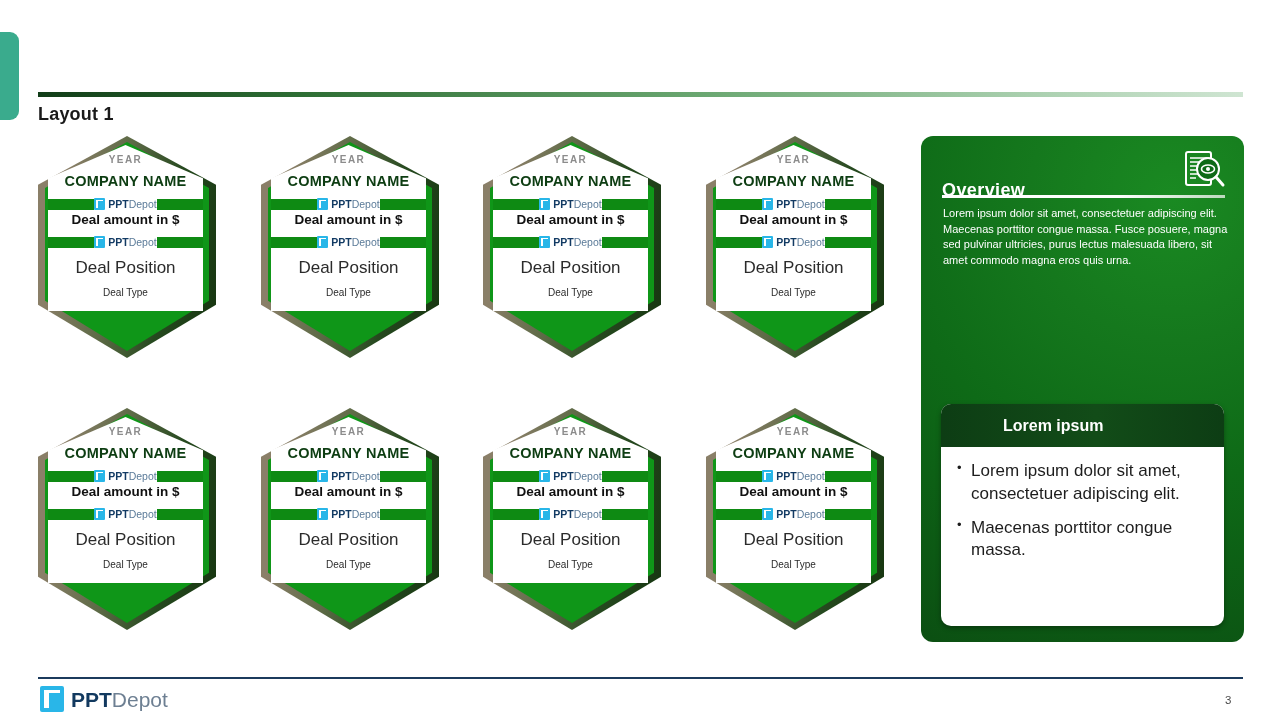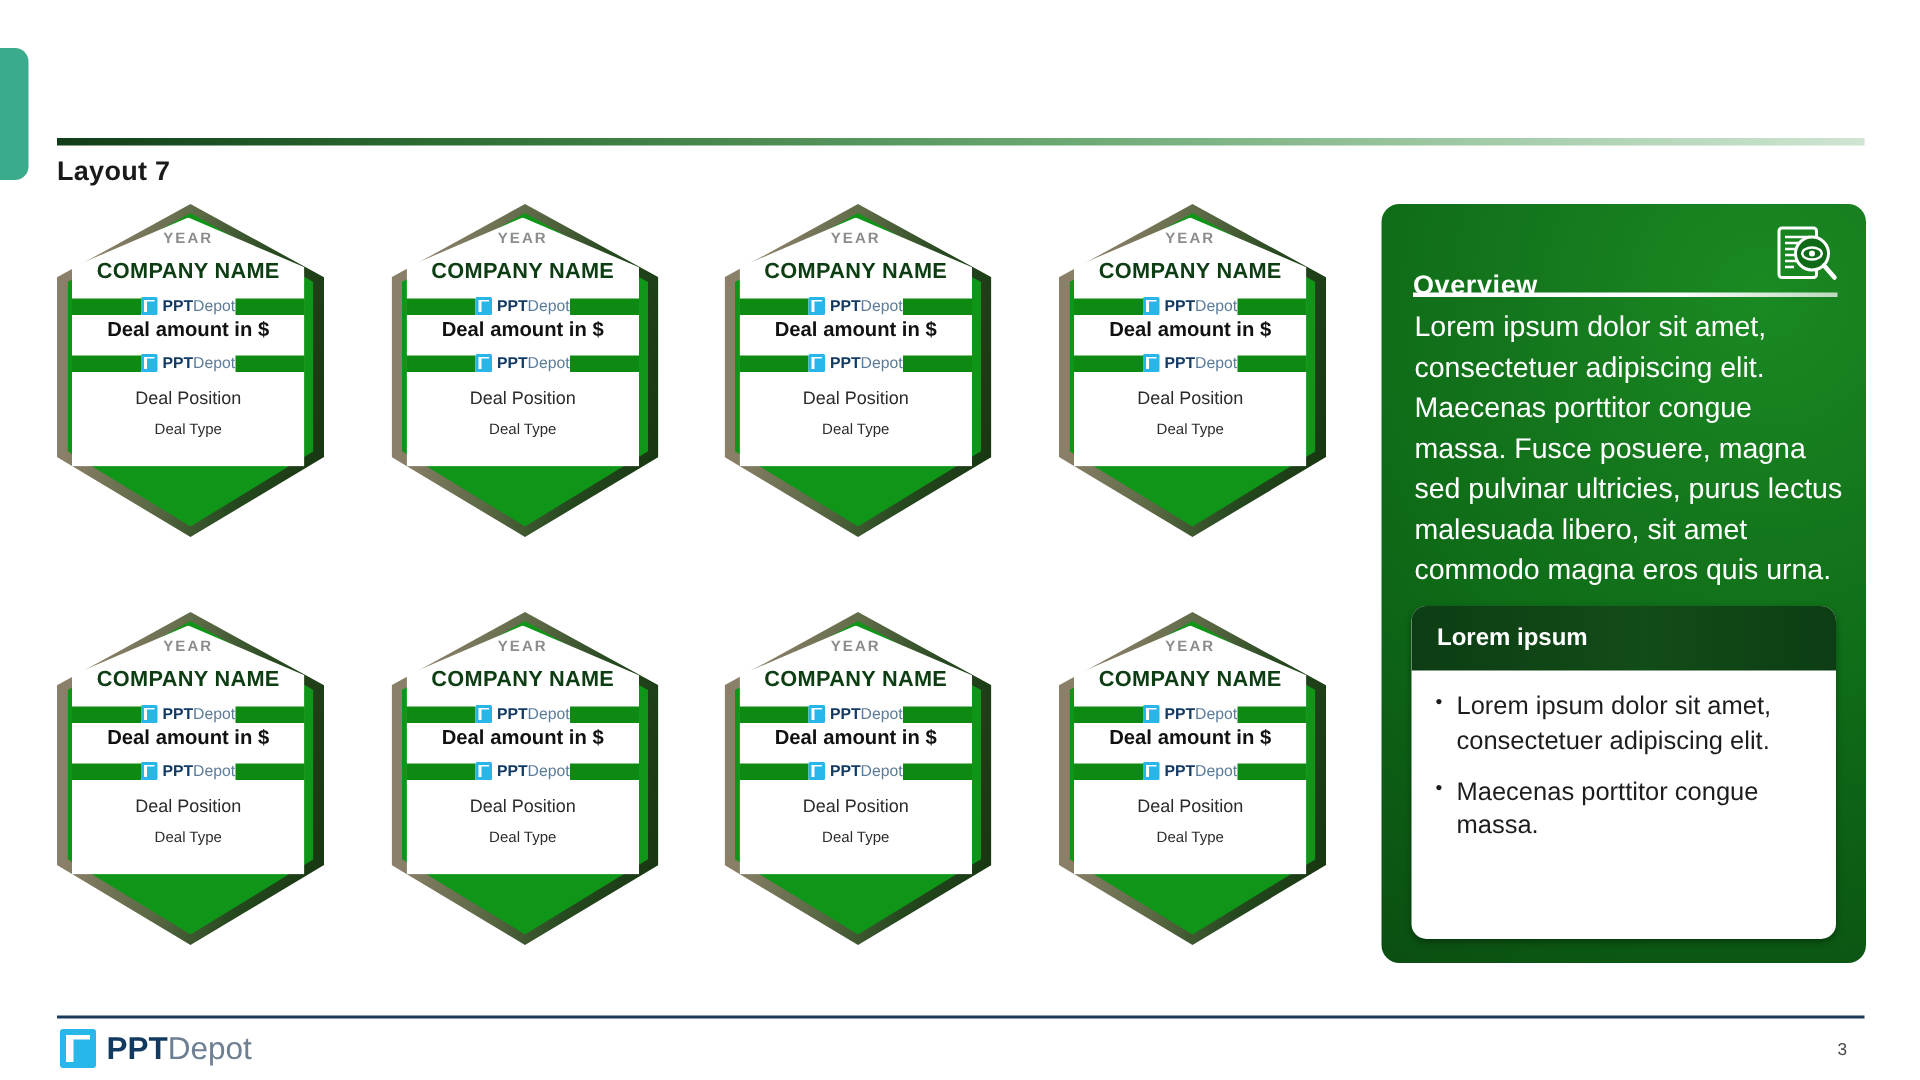--- a/index.html
+++ b/index.html
@@ -72,21 +72,21 @@
   .hex .barrow .bar {
     position: absolute; top: 3px; height: 11px; background: #0e8a13;
   }
   .hex .barrow .bar.left  { left: 0px;  width: 46px; }
   .hex .barrow .bar.right { right: 0px; width: 46px; }
   .hex .amount {
     margin-top: 0;
     font-size: 13.5px; font-weight: bold; color: #111; white-space: nowrap;
   }
   .hex .pos {
-    margin-top: 8px; font-size: 12px; color: #2b2b2b;
+    margin-top: 8px; font-size: 17px; color: #2b2b2b;
   }
   .hex .type {
     margin-top: 9px; font-size: 10px; color: #2b2b2b;
   }
 
   
   .logo { display: inline-flex; align-items: center; gap: 3px; position: relative; z-index: 3; }
   .logo .mark {
     position: relative; width: 11px; height: 12px; flex: 0 0 auto;
   }
@@ -113,36 +113,36 @@
   .panel .ptitle {
     position: absolute; left: 21px; top: 44px;
     font-size: 18px; font-weight: bold; color: #ffffff; letter-spacing: .4px;
   }
   .panel .prule {
     position: absolute; left: 21px; top: 59px; width: 283px; height: 3px;
     background: linear-gradient(to right, #ffffff 0%, #ffffff 62%, #bcd9be 100%);
   }
   .panel .ptext {
     position: absolute; left: 22px; top: 70px; width: 288px;
-    font-size: 19px; line-height: 1.42; color: #ffffff;
+    font-size: 11px; line-height: 1.42; color: #ffffff;
   }
   .panel .doc-icon { position: absolute; right: 17px; top: 14px; width: 44px; height: 42px; }
 
   .subcard {
     position: absolute; left: 20px; top: 268px;
     width: 283px; height: 222px;
     border-radius: 10px;
     background: #ffffff;
     overflow: hidden;
     box-shadow: 0 2px 5px rgba(0,0,0,.35);
   }
   .subcard .sc-head {
     height: 43px;
     background: linear-gradient(to right, #0d3d14 0%, #124c18 55%, #0d3d14 100%);
-    display: flex; align-items: center;
+    display: flex; align-items: center; padding-left: 45px;
   }
   .subcard .sc-head span {
     margin-left: 17px; font-size: 16px; font-weight: bold; color: #fff;
   }
   .subcard ul {
     margin: 13px 14px 0 14px; padding: 0; list-style: none;
   }
   .subcard li {
     position: relative; padding-left: 16px; margin-bottom: 11px;
     font-size: 17px; line-height: 1.34; color: #1d1d1d;
@@ -176,21 +176,21 @@
     position: absolute; left: 1225px; top: 694px; font-size: 11.5px; color: #4a4a4a;
   }
 </style>
 </head>
 <body>
 
 <div class="slide">
 
   <div class="teal-accent"></div>
   <div class="header-rule"></div>
-  <div class="page-title">Layout 7</div>
+  <div class="page-title">Layout 1</div>
 
   <div id="hex-grid">
       <div class="hex" style="left: 38px; top: 136px;">
         <div class="shape"></div>
         <div class="shape-inner"></div>
         <div class="face"></div>
         <div class="content">
           <div class="year">YEAR</div>
           <div class="company">COMPANY NAME</div>
           <div class="barrow">

